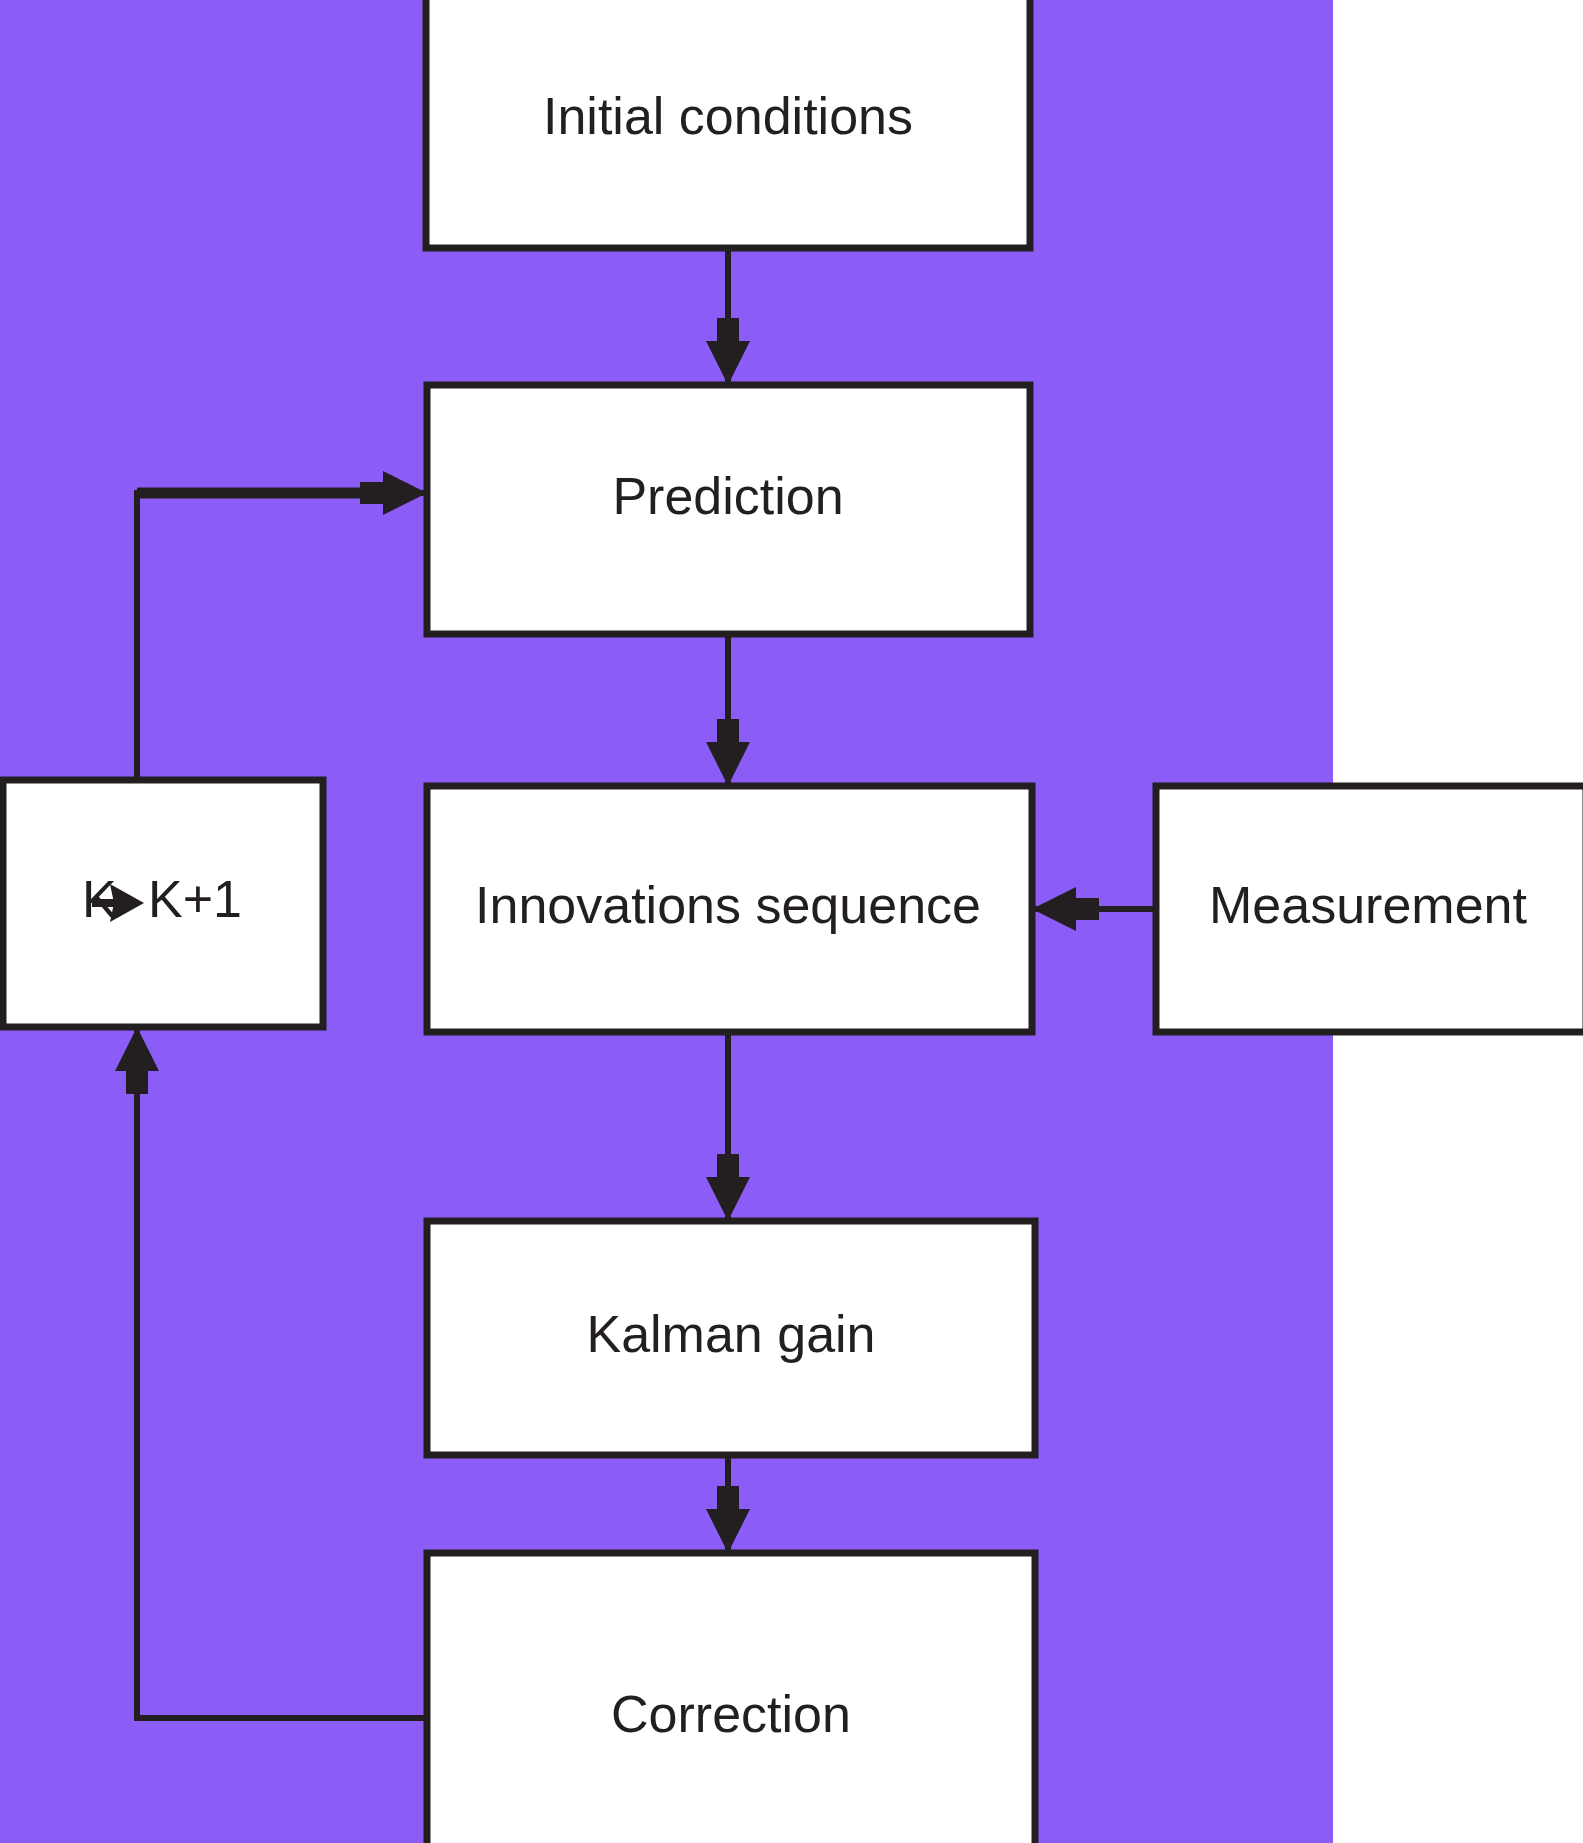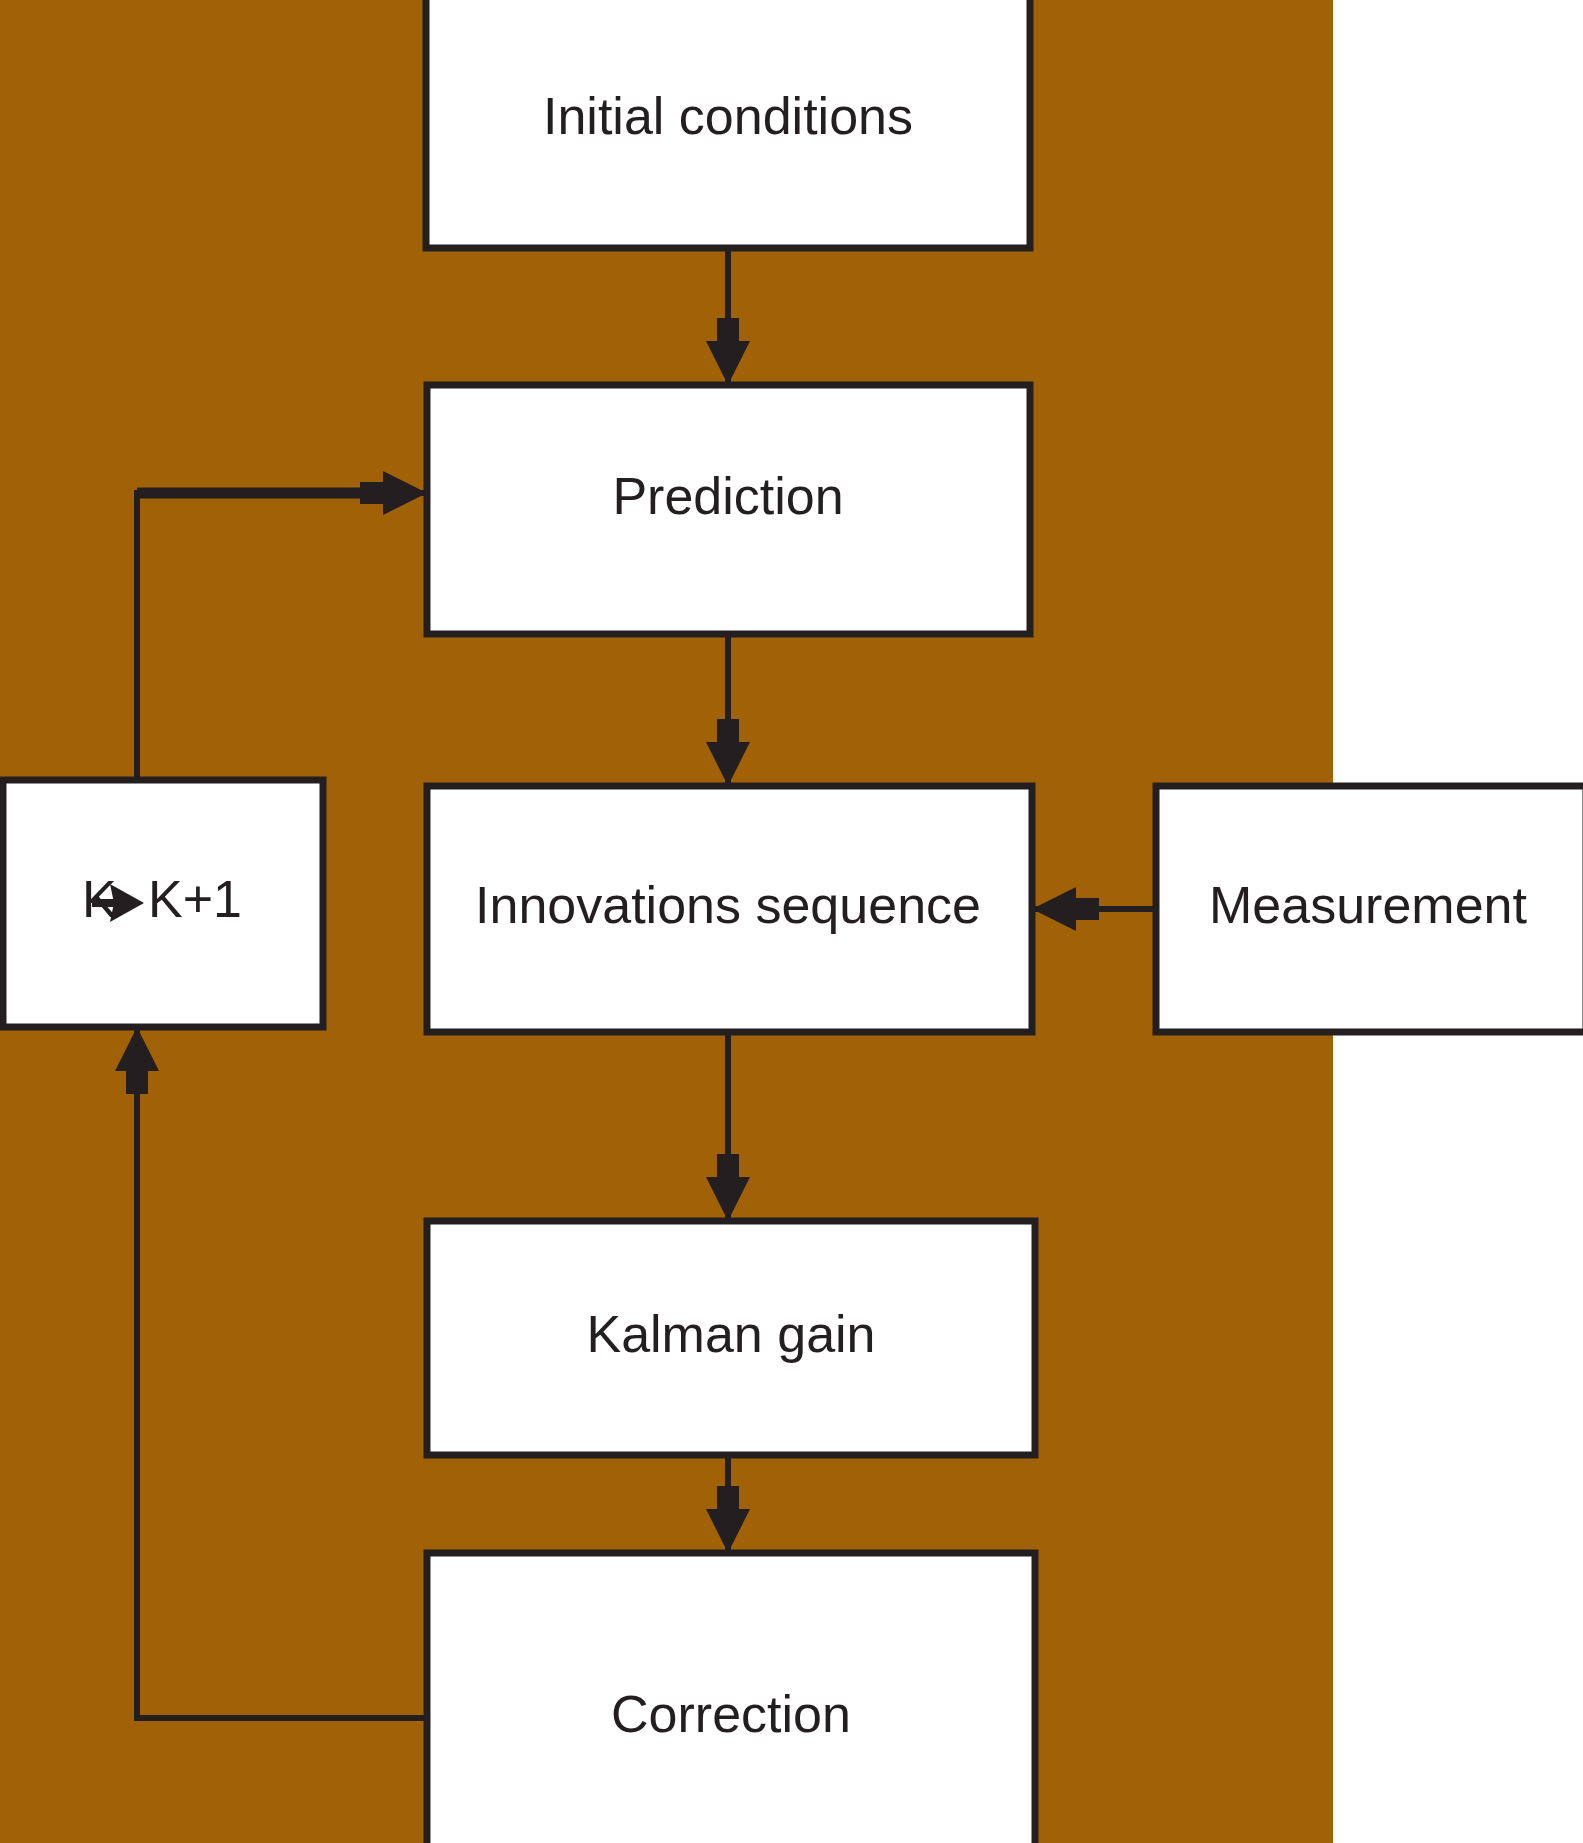--- a/index.html
+++ b/index.html
@@ -10,21 +10,21 @@
   body {
     width: 1583px;
     height: 1843px;
     font-family: "Liberation Sans", sans-serif;
     overflow: hidden;
   }
   #diagram-root {
     position: relative;
     width: 1333px;
     height: 1843px;
-    background: #a16207;
+    background: #8b5cf6;
   }
   svg#flowchart {
     position: absolute;
     top: 0;
     left: 0;
     width: 1583px;
     height: 1843px;
     display: block;
   }
   .node-rect {

